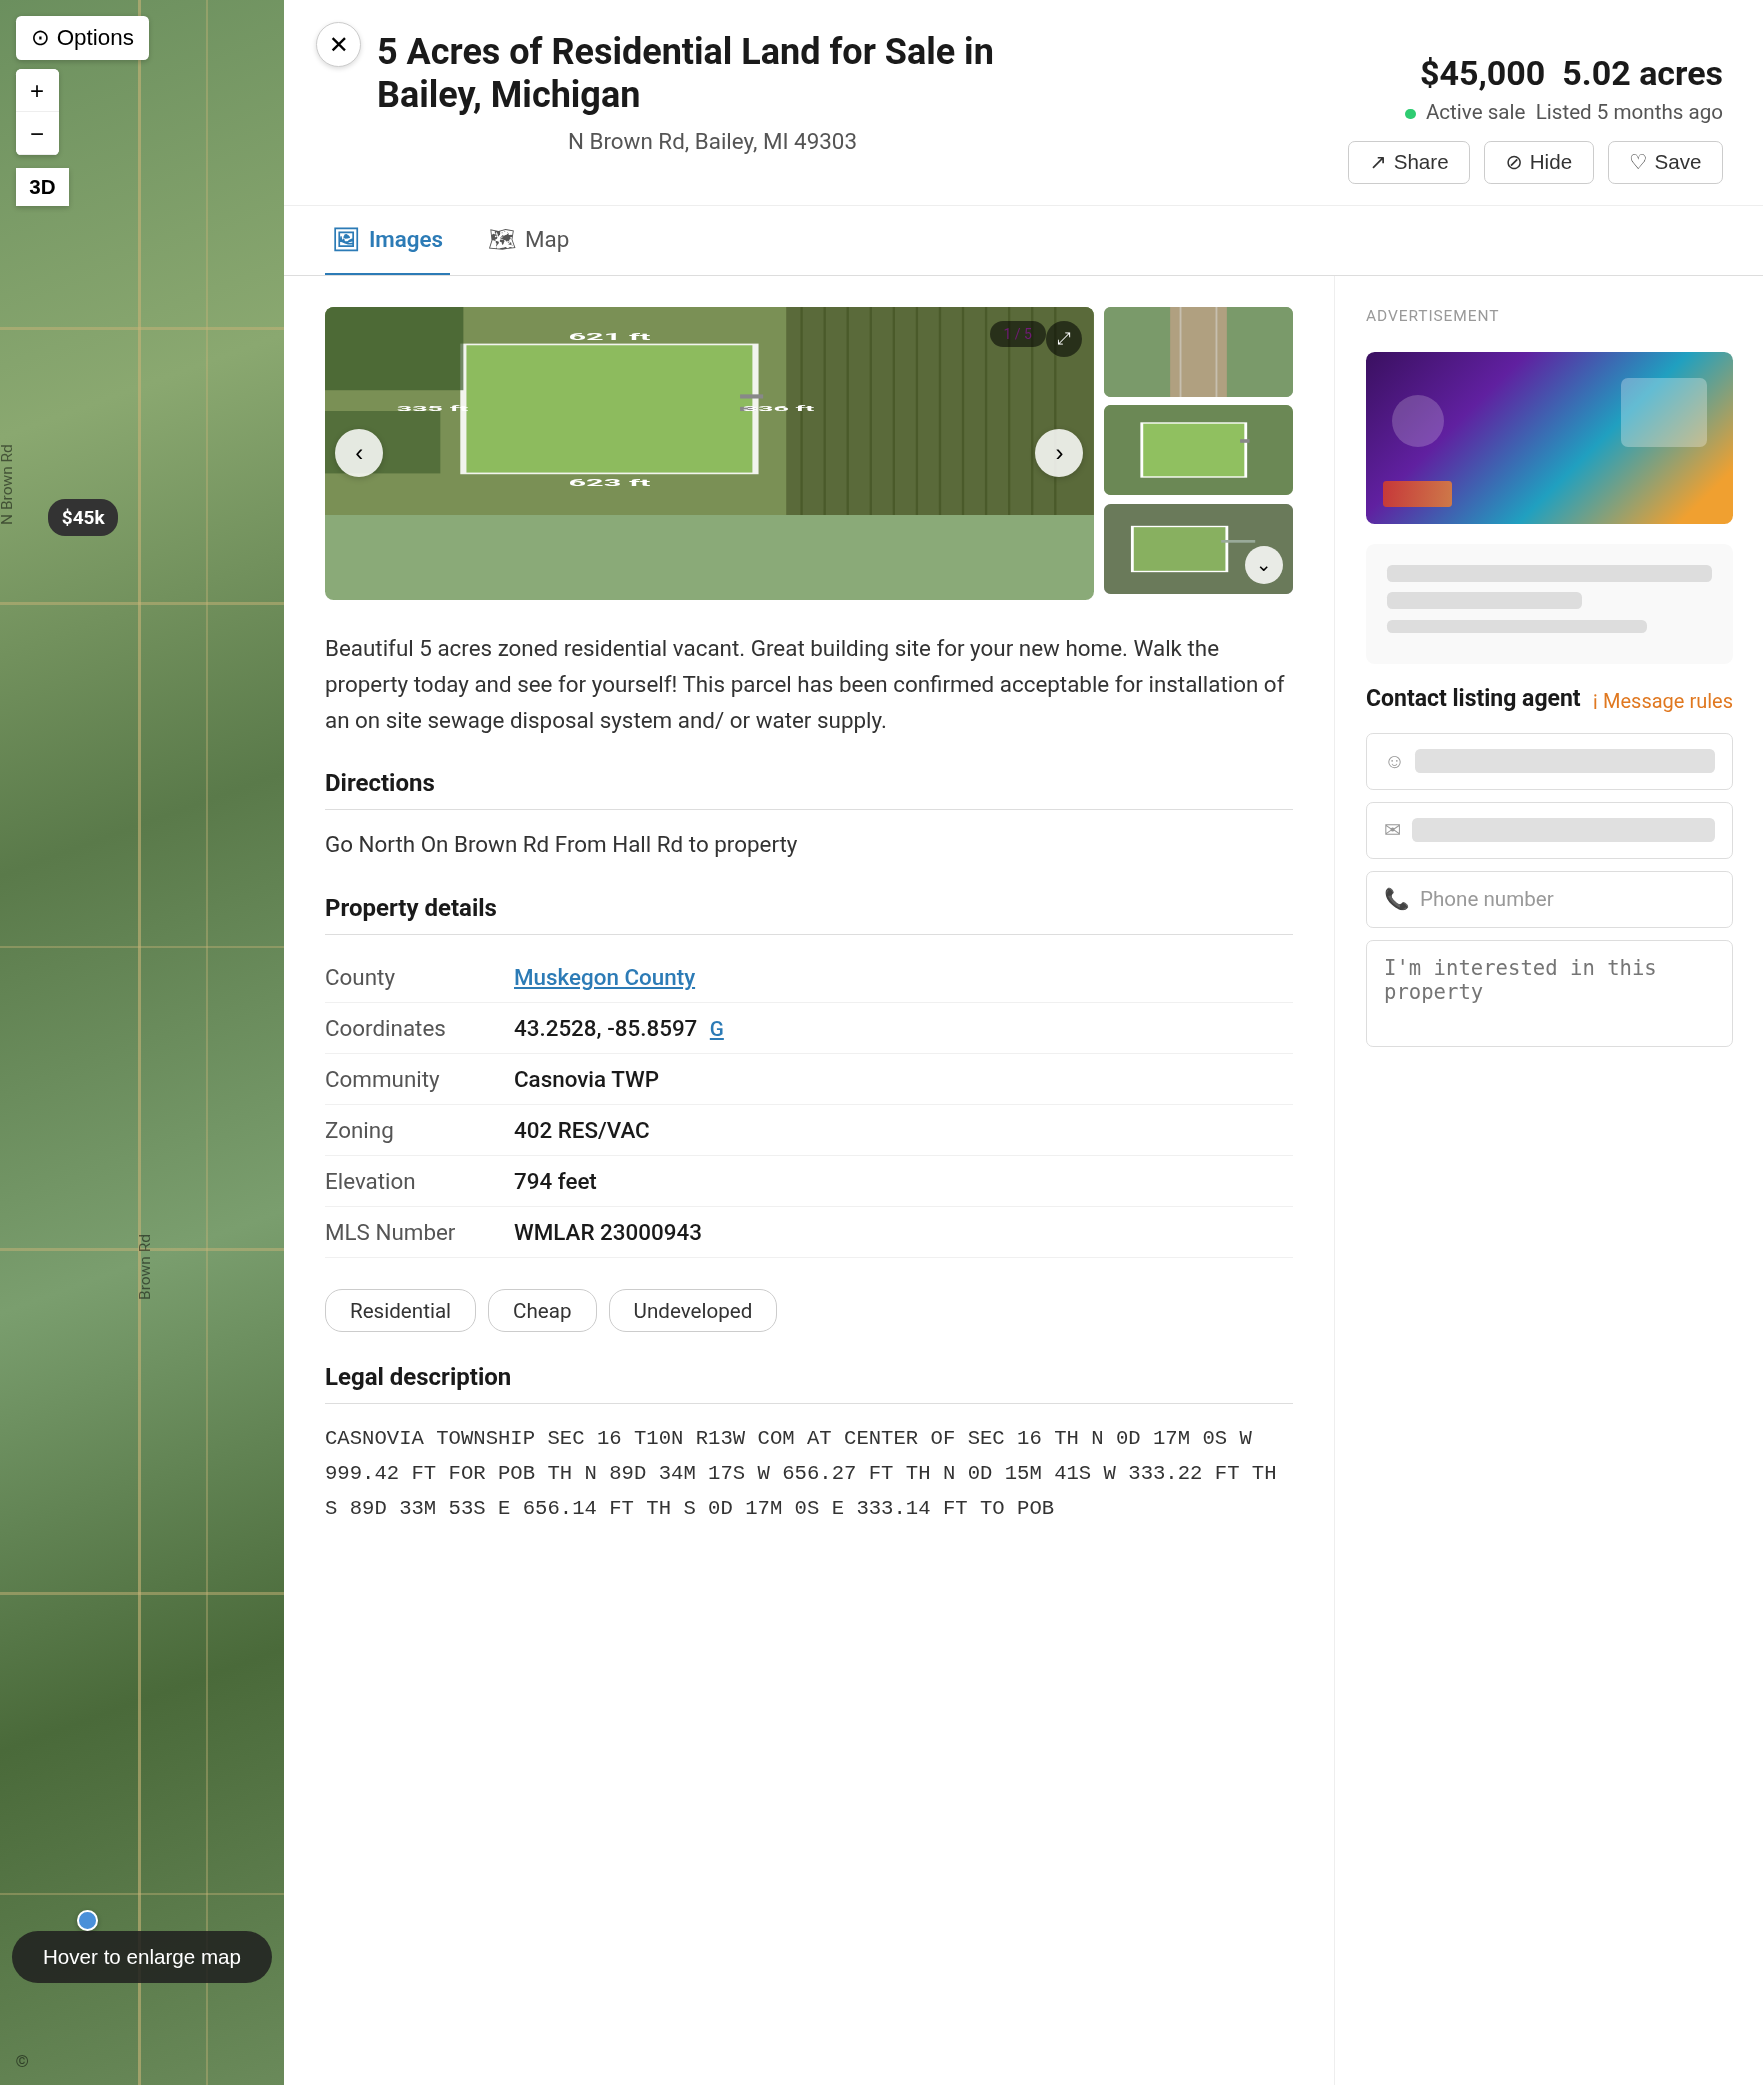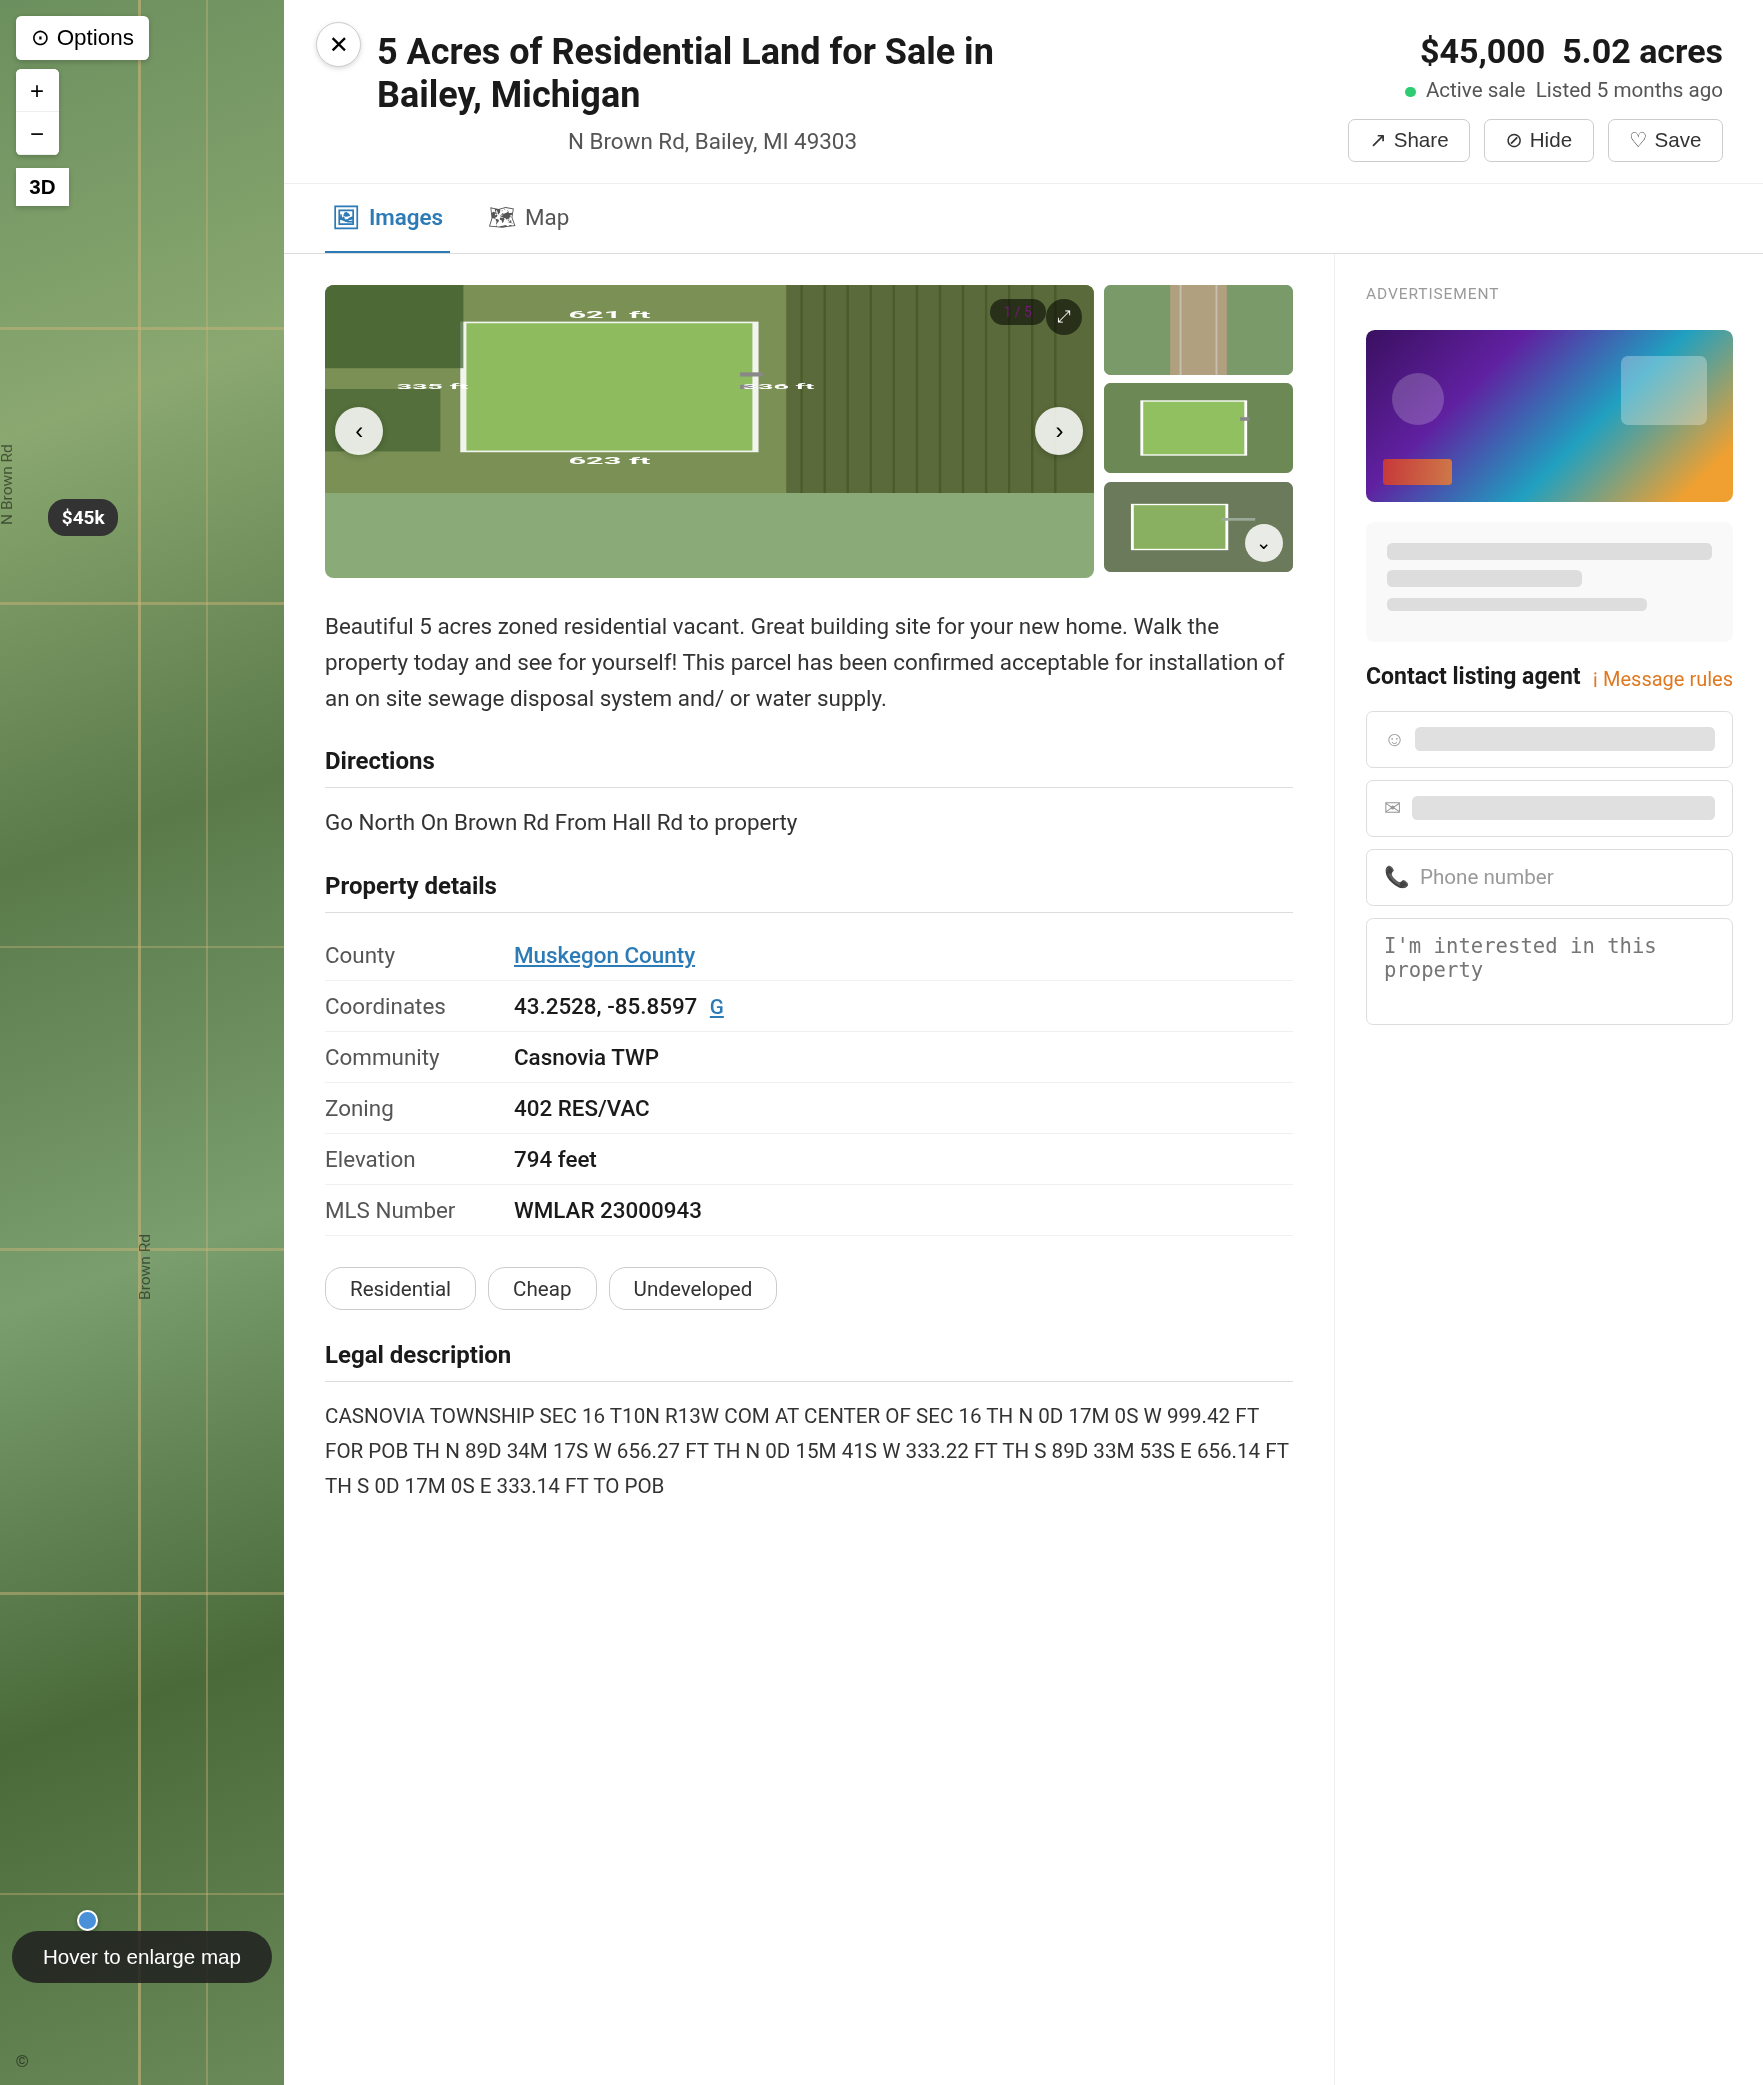--- a/index.html
+++ b/index.html
@@ -148,20 +148,21 @@
     }
     .property-address {
       font-size: 22.4px;
       color: #555;
       margin-top: 10.3px;
       text-align: center;
     }
     .header-right {
       text-align: right;
       flex-shrink: 0;
+      margin-top: 22px;
     }
     .property-price-acres {
       font-size: 34px;
       font-weight: 700;
       color: #1a1a1a;
     }
     .property-status {
       font-size: 20.6px;
       color: #555;
       margin-top: 6.9px;
@@ -407,20 +408,21 @@
       padding: 8.6px 24px;
       font-size: 20.6px;
       color: #333;
     }
 
     
     .legal-text {
       font-size: 20.6px;
       color: #333;
       line-height: 1.7;
+      font-family: Liberation Mono, monospace;
     }
 
     
     .advertisement-label {
       font-size: 15.5px;
       color: #999;
       letter-spacing: 0.9px;
       text-transform: uppercase;
       margin-bottom: 27px;
     }

